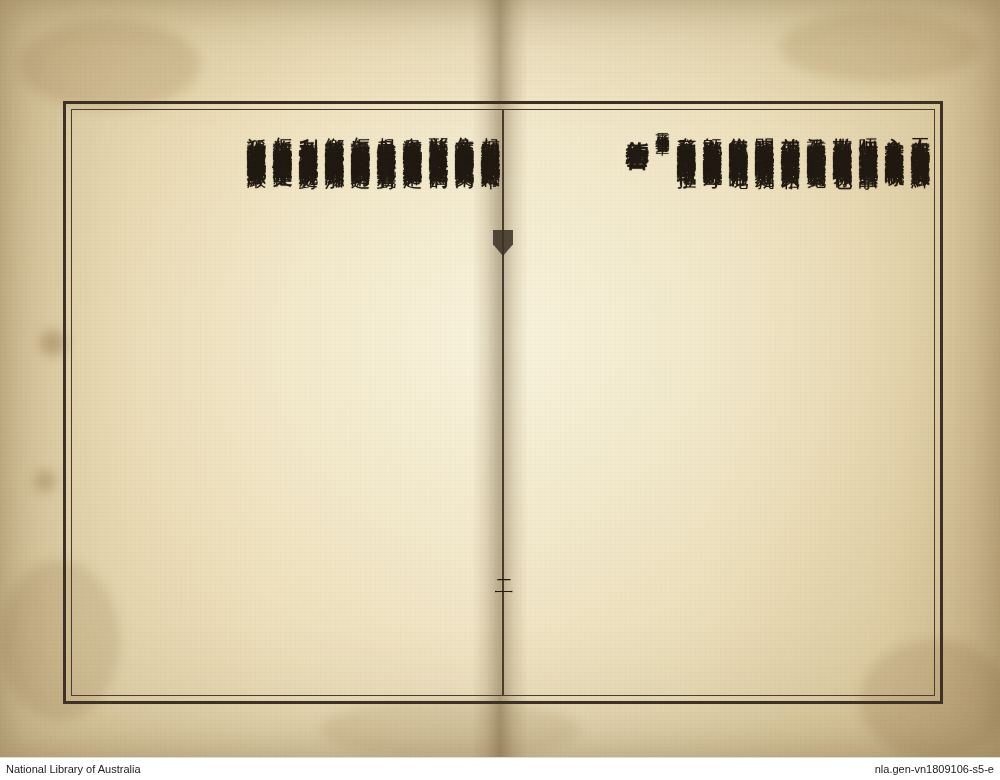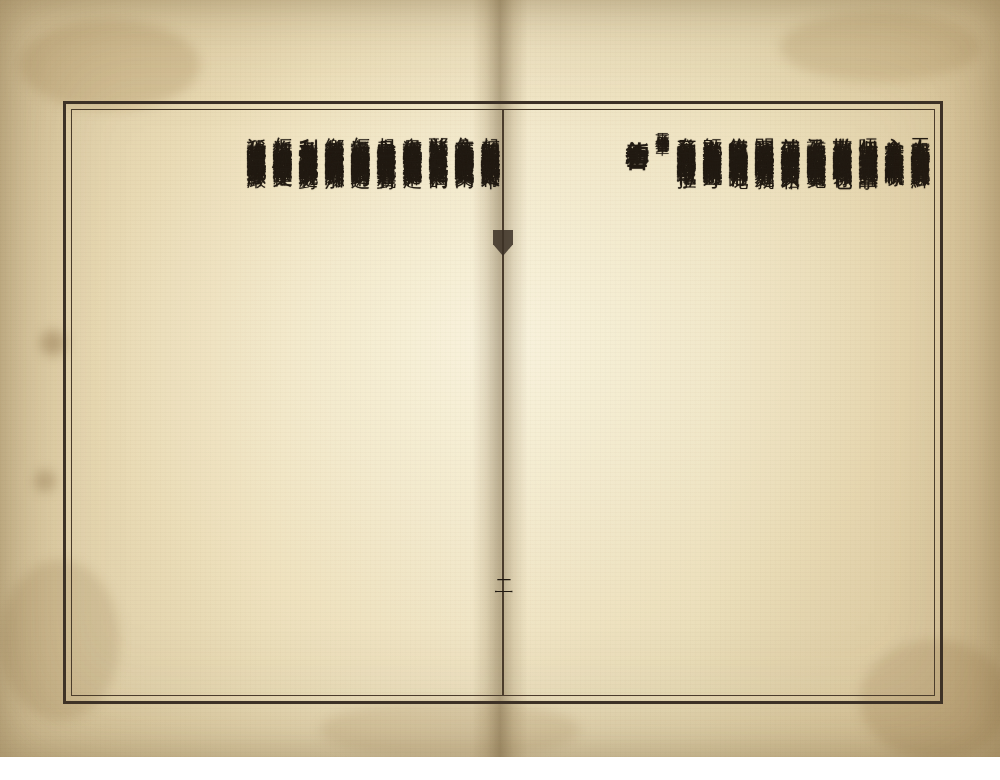--- a/index.html
+++ b/index.html
@@ -228,14 +228,18 @@
           <div class="col">利利各處會堂傳道逐鬼〇有個痲瘋嘅人嚟求耶穌跪處對</div>
           <div class="col">佢話你若係肯就能潔淨我咯耶穌憐憫佢就伸手摩吓佢又</div>
           <div class="col">話我肯你得潔淨咯個人嘅痲瘋卽時用哓全身潔淨耶穌嚴</div>
         </div>
 
         <div id="fold-label">二</div>
       </div>
     </div>
   </div>
 
+  <div id="meta">
+    <span>National Library of Australia</span>
+    <span>nla.gen-vn1809106-s5-e</span>
+  </div>
 
 </div>
 
 </body></html>

